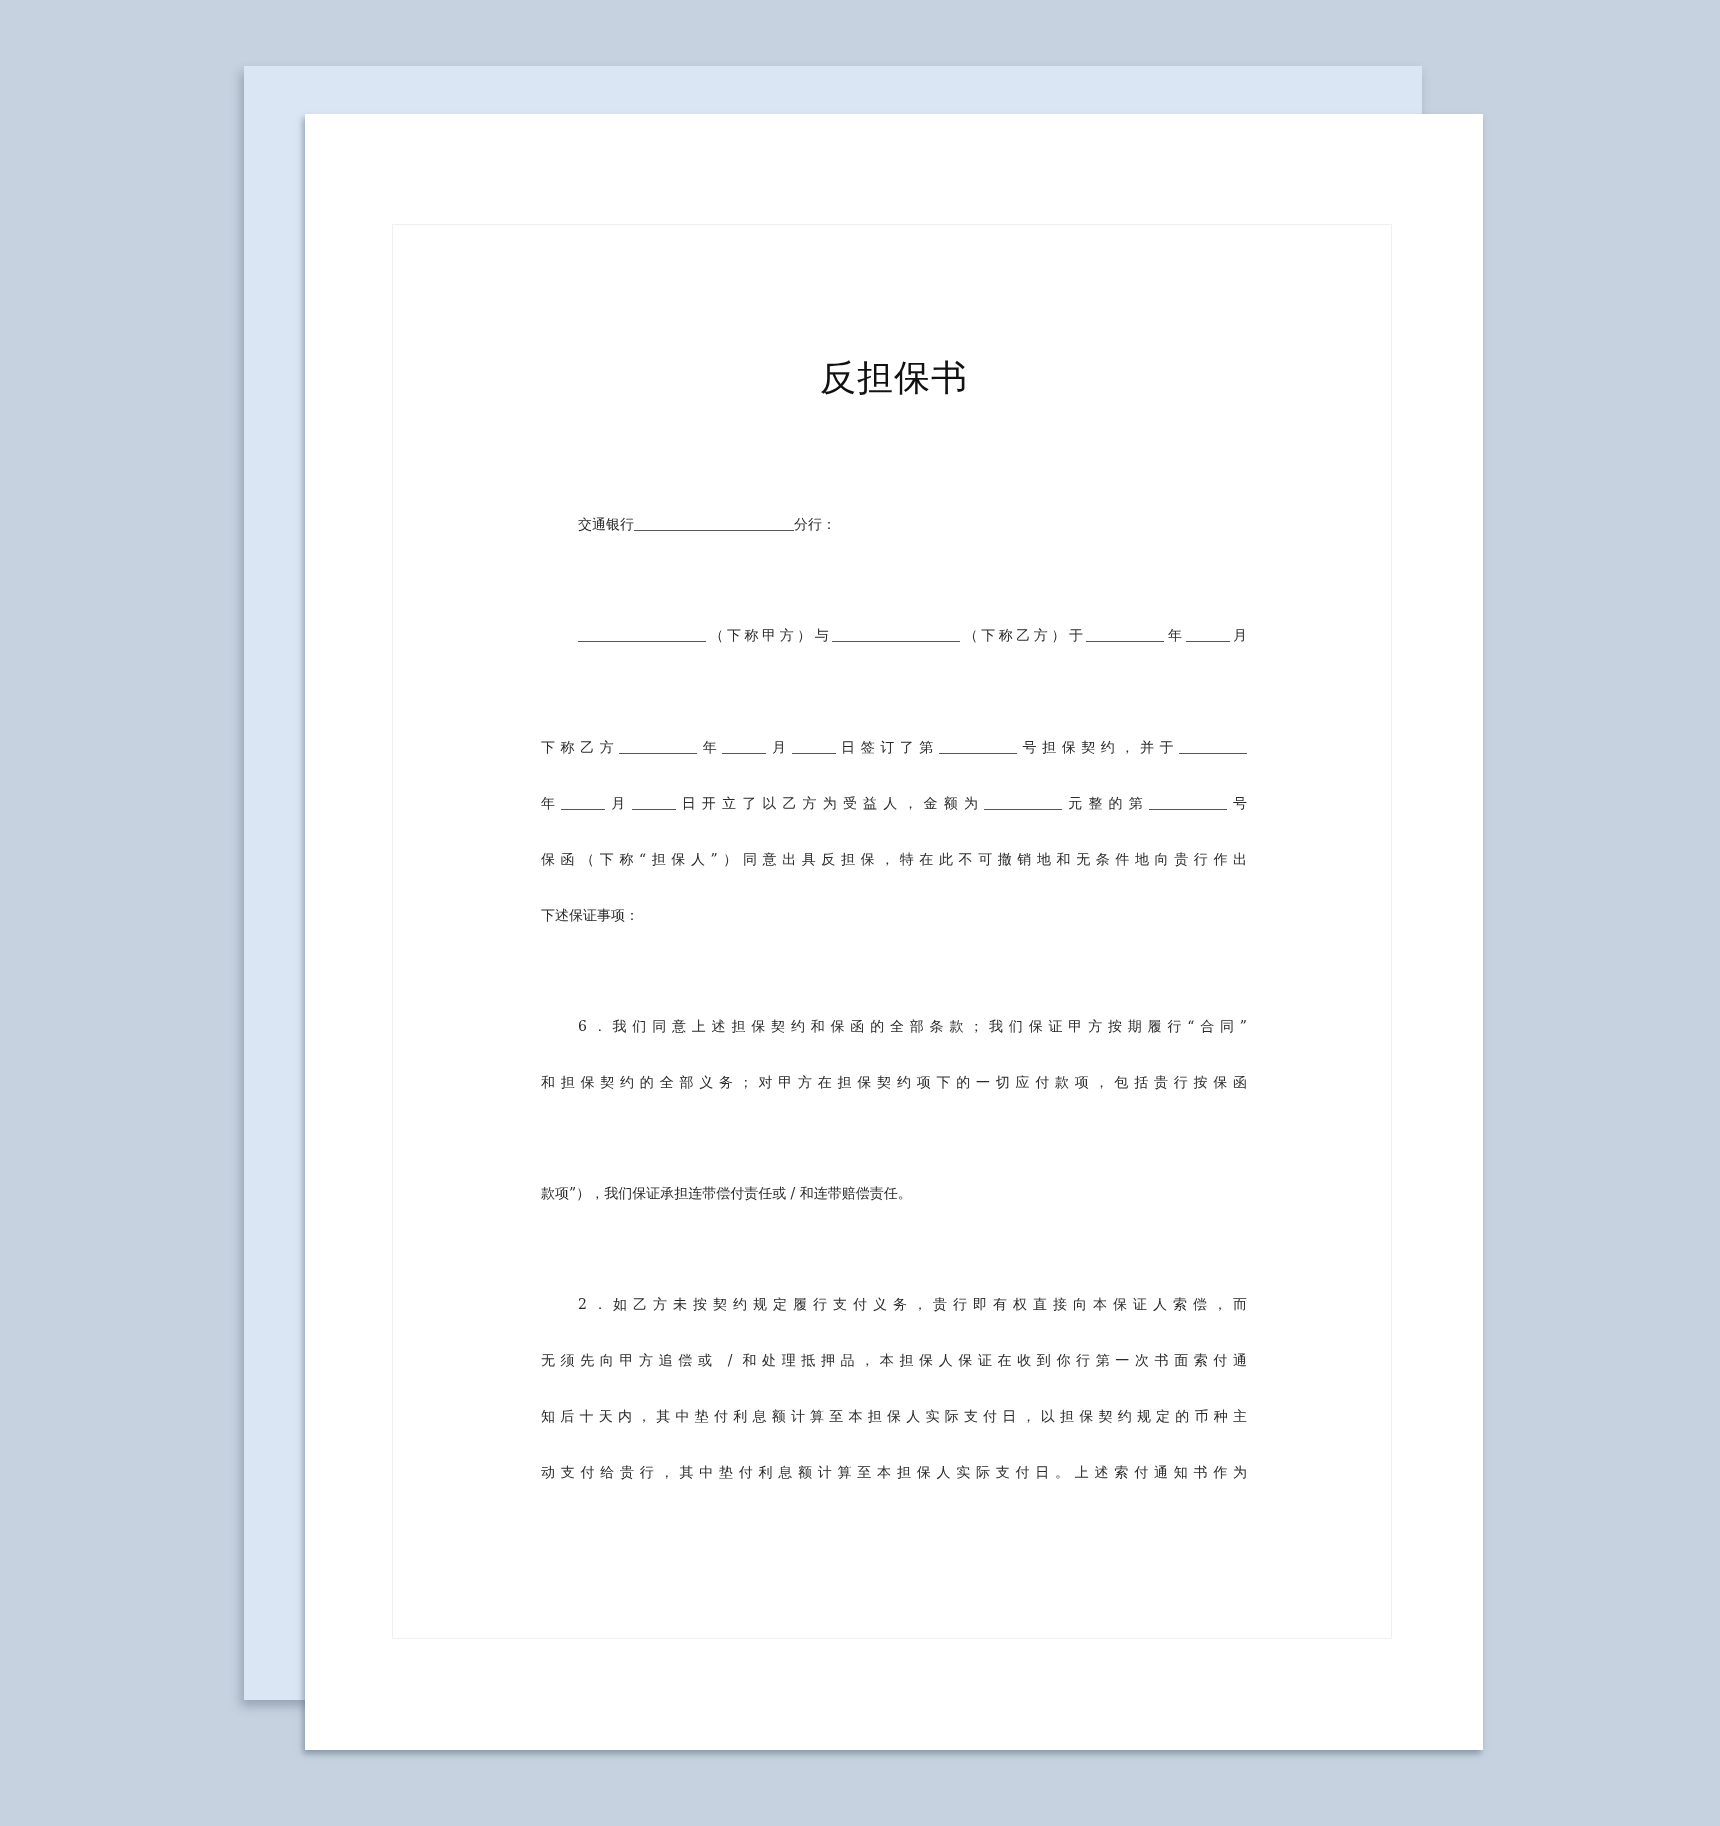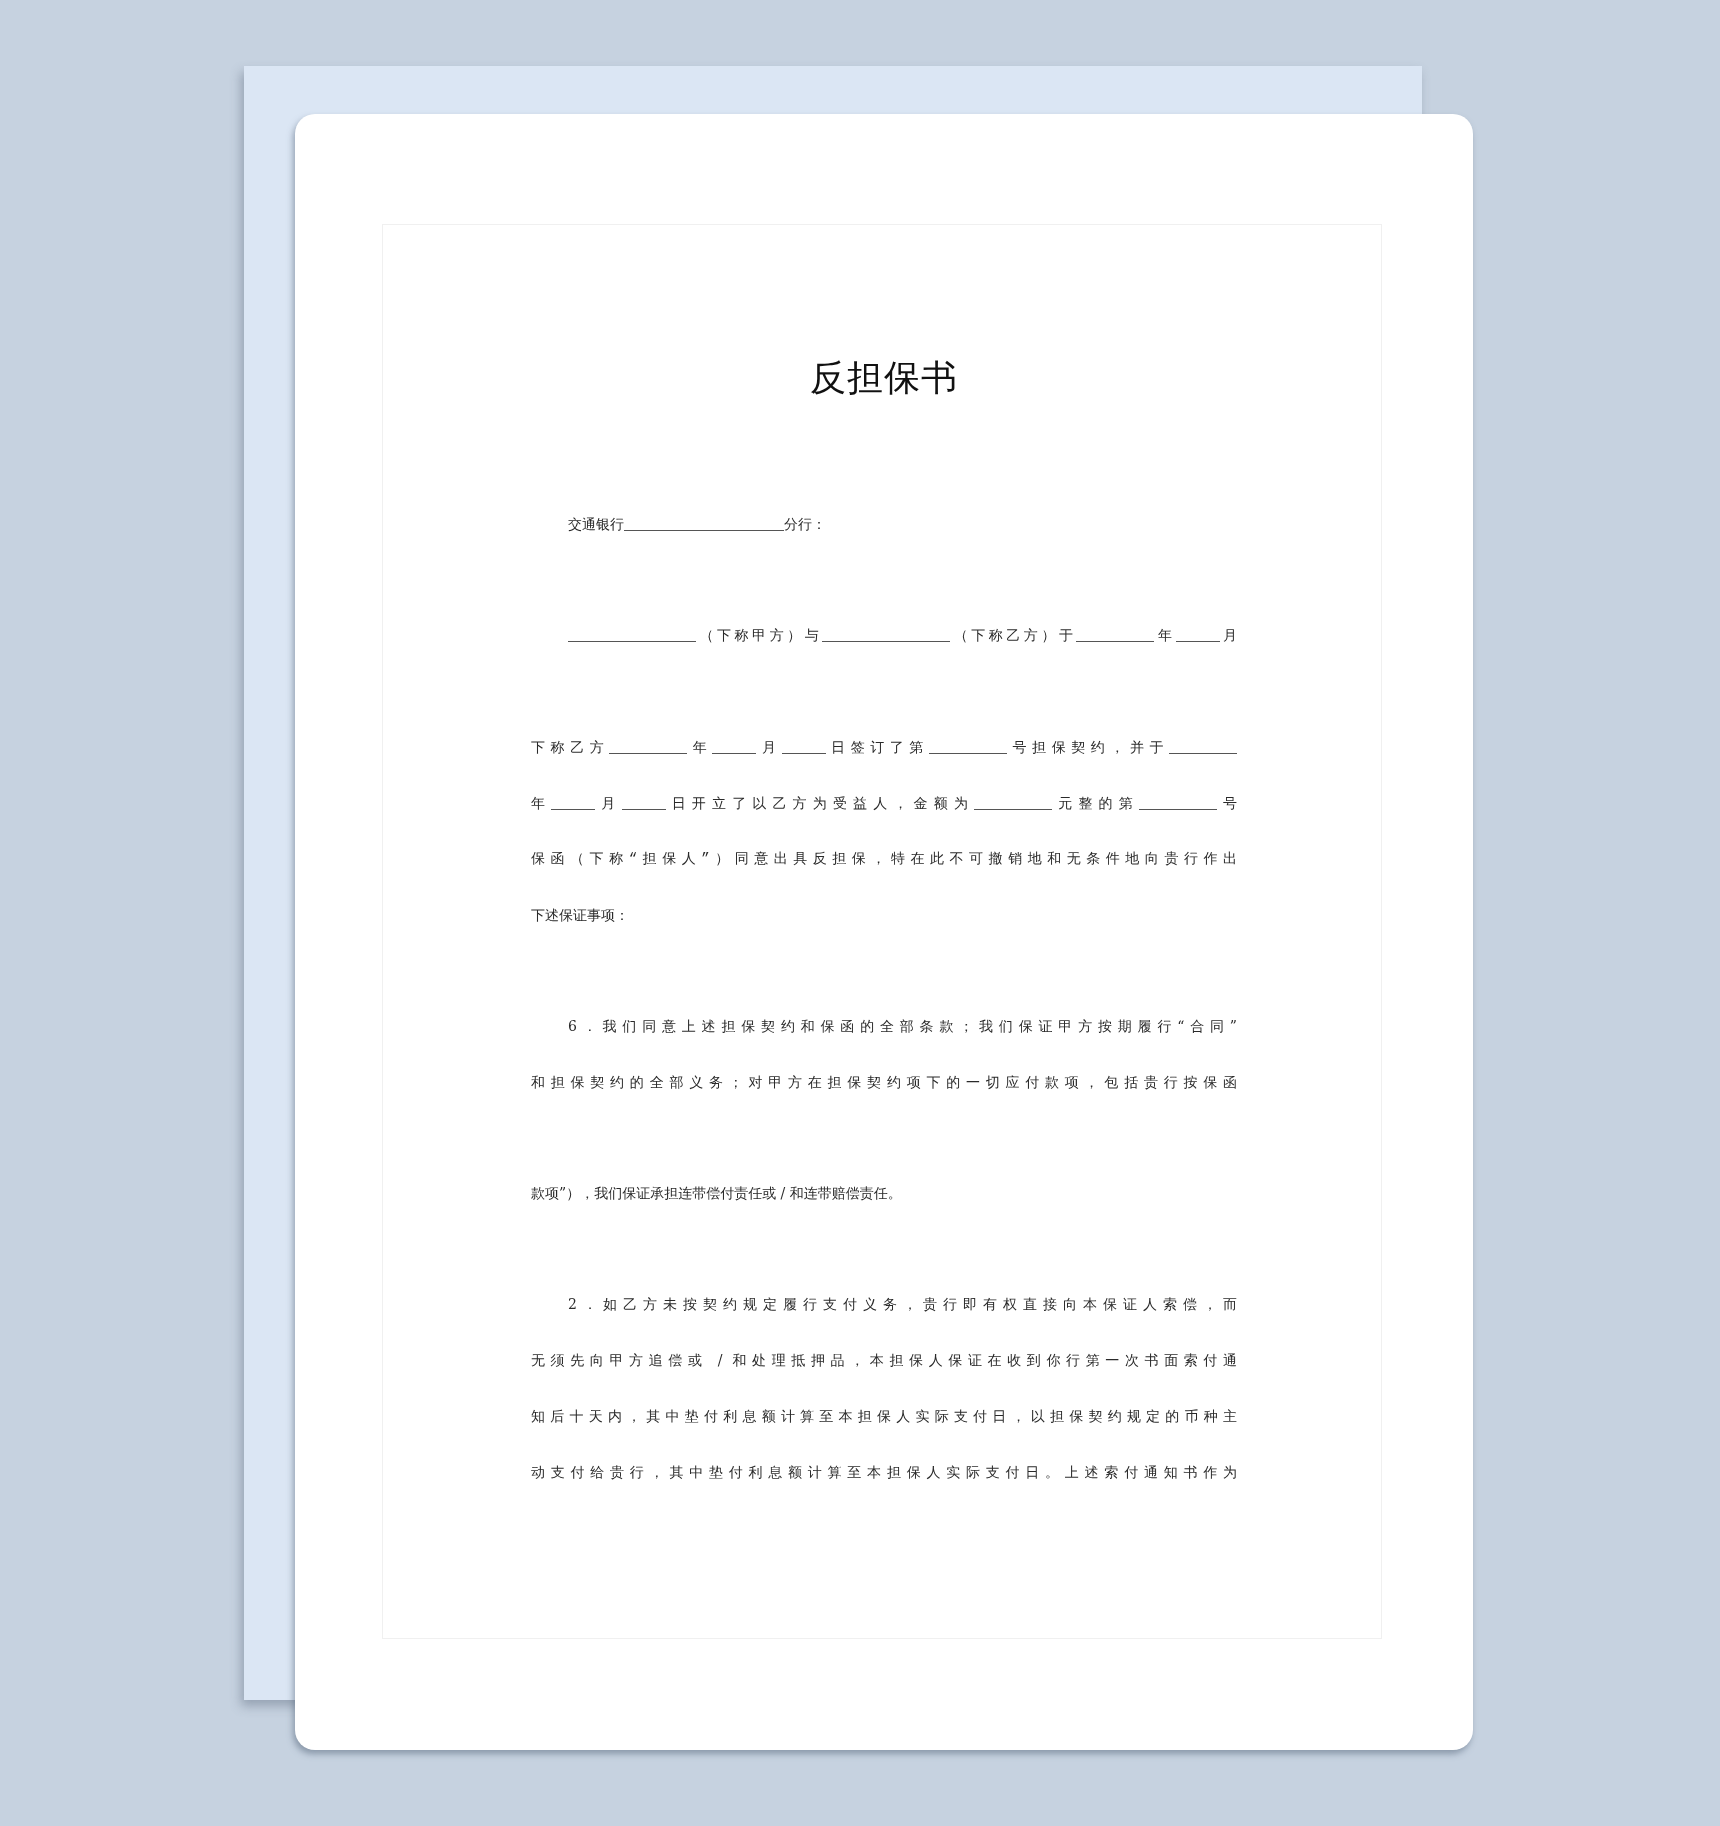--- a/index.html
+++ b/index.html
@@ -18,27 +18,26 @@
     position: absolute;
     left: 244px;
     top: 66px;
     width: 1178px;
     height: 1634px;
     background: #dbe6f4;
     box-shadow: -3px 6px 10px rgba(90, 105, 125, 0.45);
   }
   .front-page {
     position: absolute;
-    left: 295px;
+    left: 305px;
     top: 114px;
     width: 1178px;
     height: 1636px;
     background: #ffffff;
     box-shadow: -2px 4px 6px rgba(90, 105, 125, 0.55);
-    border-radius: 20px;
   }
   .inner-frame {
     position: absolute;
     left: 87px;
     top: 110px;
     width: 1000px;
     height: 1415px;
     border: 1px solid #f0f0f0;
     box-sizing: border-box;
   }
@@ -104,21 +103,21 @@
 
 
   <div class="line" style="top:620px;">
     <span>下称乙方</span><span class="blank b-s"></span><span>年</span><span class="blank b-xs"></span><span>月</span><span class="blank b-xs"></span><span>日签订了第</span><span class="blank b-s"></span><span>号担保契约，并于</span><span class="blank b-sm"></span>
   </div>
 
   <div class="line" style="top:676px;">
     <span>年</span><span class="blank b-xs"></span><span>月</span><span class="blank b-xs"></span><span>日开立了以乙方为受益人，金额为</span><span class="blank b-s"></span><span>元整的第</span><span class="blank b-s"></span><span>号</span>
   </div>
 
-  <div class="line" style="top:732px;font-family:Liberation Mono, monospace;">保函（下称“担保人”）同意出具反担保，特在此不可撤销地和无条件地向贵行作出</div>
+  <div class="line" style="top:732px;">保函（下称“担保人”）同意出具反担保，特在此不可撤销地和无条件地向贵行作出</div>
   <div class="line short" style="top:788px;">下述保证事项：</div>
 
   <div class="line indent" style="top:899px;">6．我们同意上述担保契约和保函的全部条款；我们保证甲方按期履行“合同”</div>
   <div class="line" style="top:955px;">和担保契约的全部义务；对甲方在担保契约项下的一切应付款项，包括贵行按保函</div>
   <div class="line short" style="top:1066px;">款项”），我们保证承担连带偿付责任或 / 和连带赔偿责任。</div>
 
   <div class="line indent" style="top:1177px;">2．如乙方未按契约规定履行支付义务，贵行即有权直接向本保证人索偿，而</div>
   <div class="line" style="top:1233px;">无须先向甲方追偿或 / 和处理抵押品，本担保人保证在收到你行第一次书面索付通</div>
   <div class="line" style="top:1289px;">知后十天内，其中垫付利息额计算至本担保人实际支付日，以担保契约规定的币种主</div>
   <div class="line" style="top:1345px;">动支付给贵行，其中垫付利息额计算至本担保人实际支付日。上述索付通知书作为</div>

